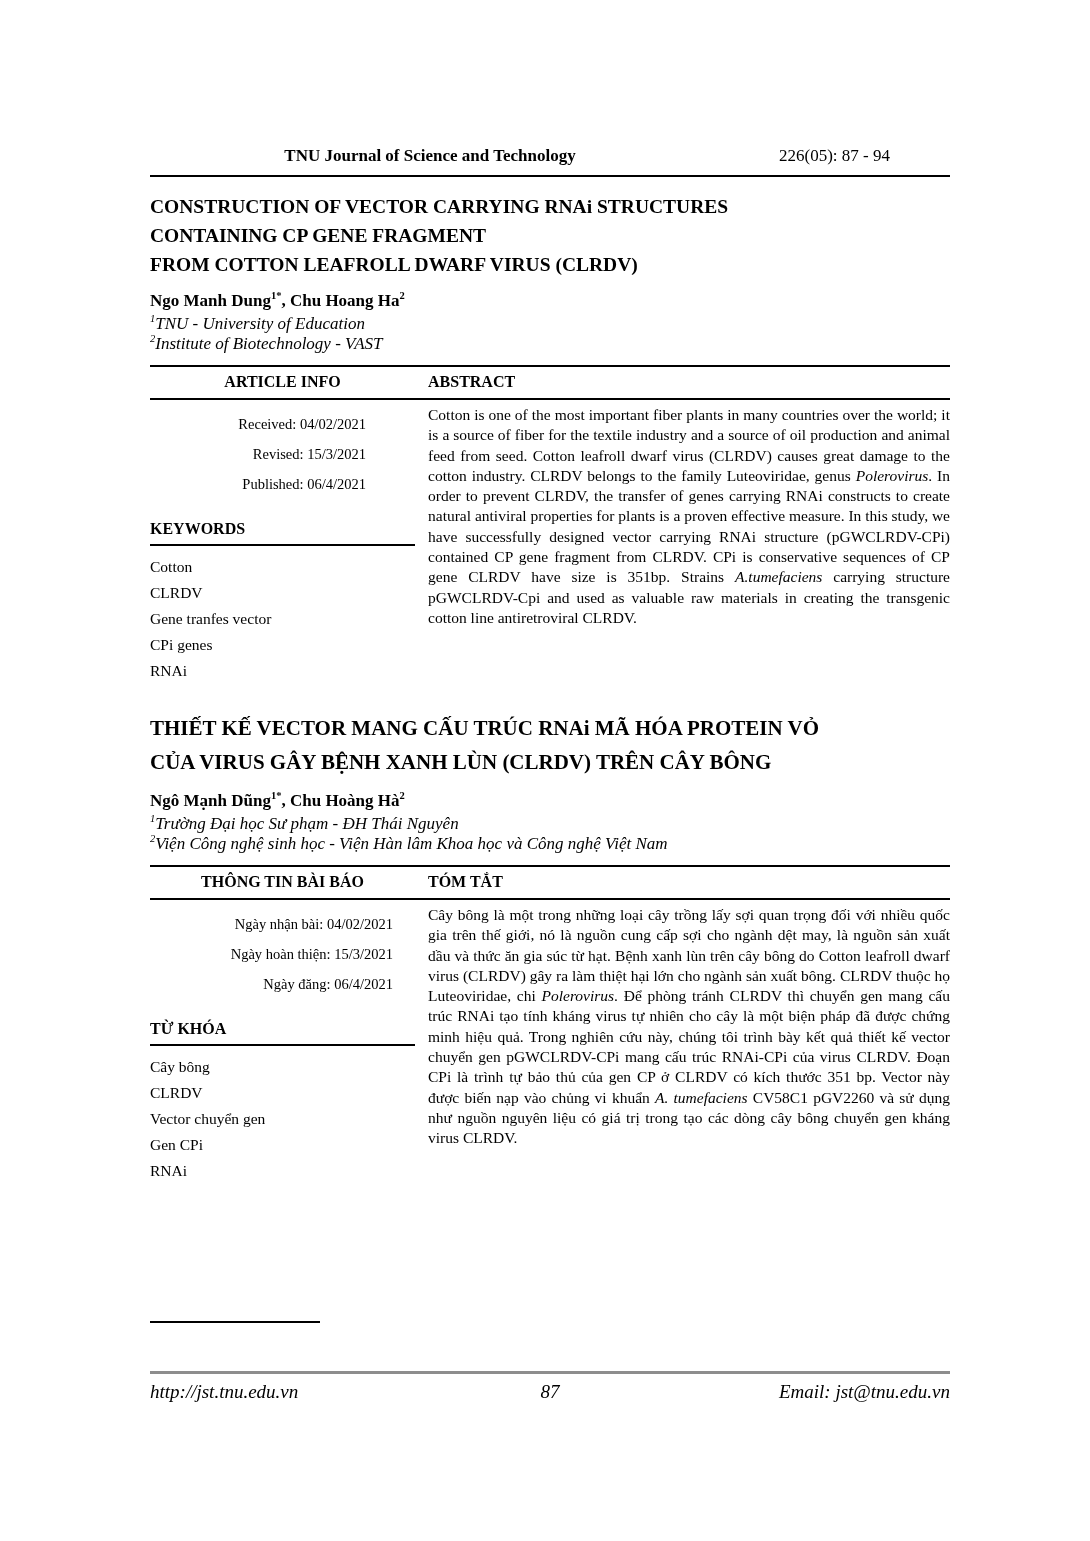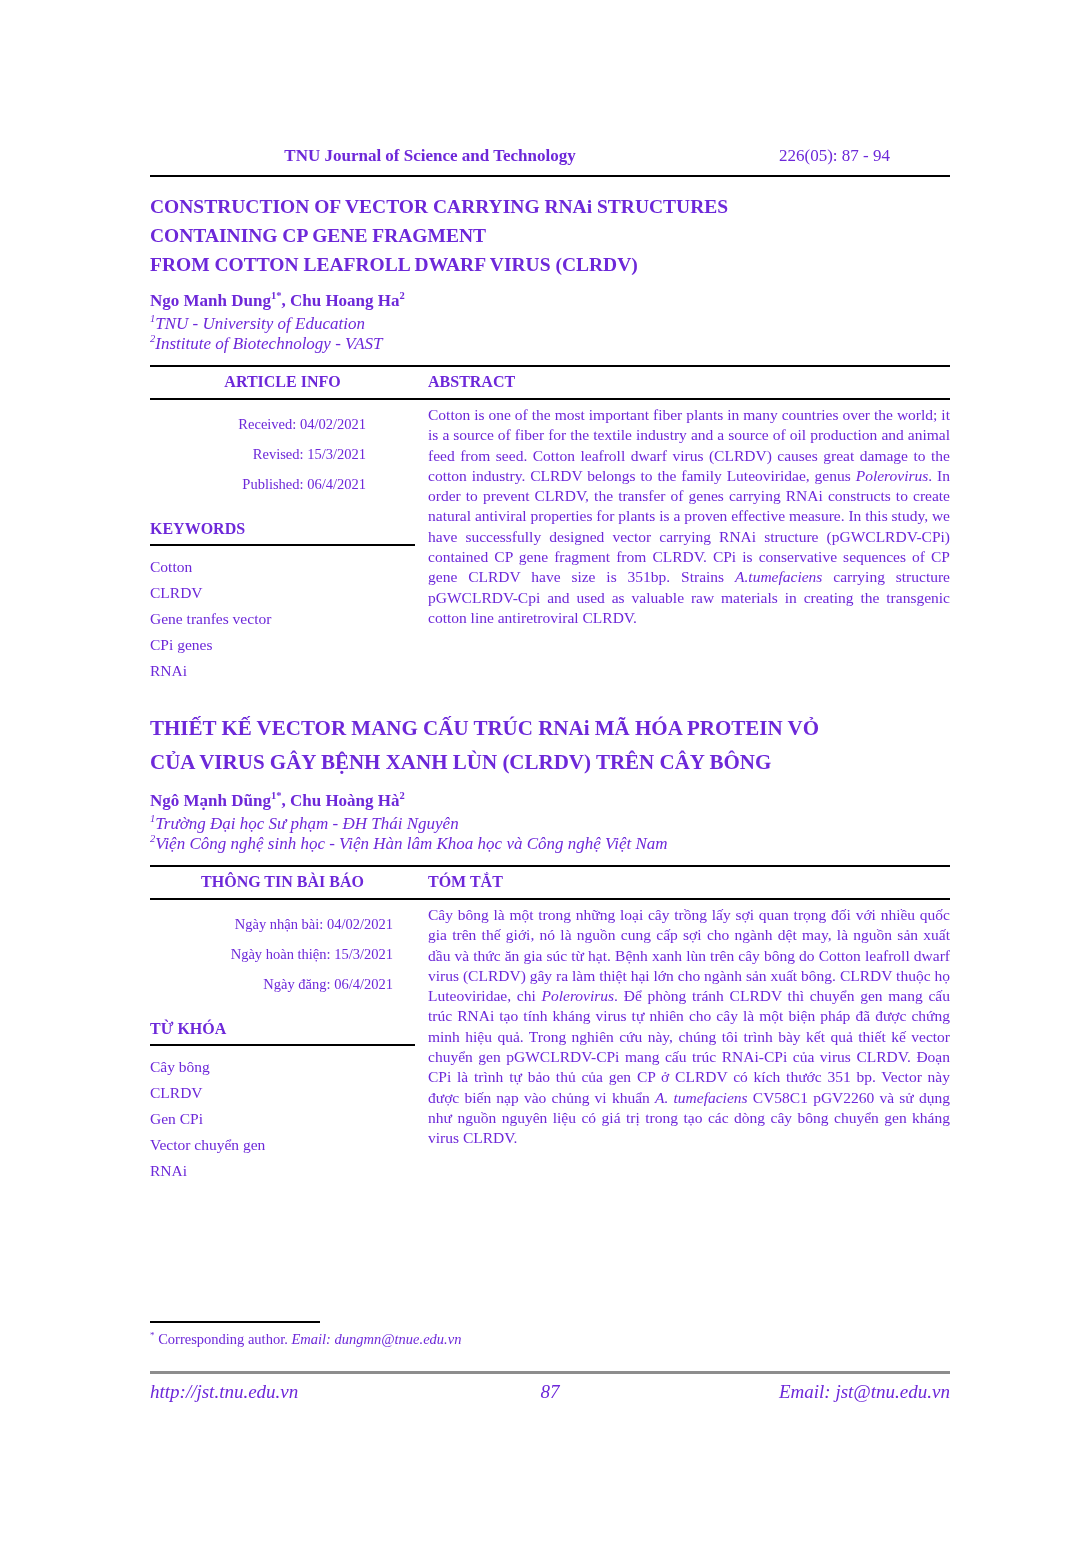--- a/index.html
+++ b/index.html
@@ -3,21 +3,21 @@
 <meta charset="utf-8">
 <style>
   * { margin: 0; padding: 0; box-sizing: border-box; }
   html, body { background: #e8e8e8; }
   .page {
     position: relative;
     width: 1090px;
     height: 1541px;
     background: #ffffff;
     font-family: "Liberation Serif", "DejaVu Serif", serif;
-    color: #6d28d9;
+    color: #000000;
     overflow: hidden;
   }
   .content {
     position: absolute;
     left: 150px;
     top: 0;
     width: 800px;
   }
   sup { font-size: 0.62em; vertical-align: super; line-height: 0; }
 
@@ -220,33 +220,32 @@
         <div class="left-cell">
           <div class="dates dates-vi">
             <div class="date-line">Ngày nhận bài: 04/02/2021</div>
             <div class="date-line">Ngày hoàn thiện: 15/3/2021</div>
             <div class="date-line">Ngày đăng: 06/4/2021</div>
           </div>
           <div class="kw-header">TỪ KHÓA</div>
           <div class="kw-list">
             <div class="kw-item">Cây bông</div>
             <div class="kw-item">CLRDV</div>
+            <div class="kw-item">Vector chuyển gen</div>
             <div class="kw-item">Gen CPi</div>
-            <div class="kw-item">Vector chuyển gen</div>
             <div class="kw-item">RNAi</div>
           </div>
         </div>
         <div class="abstract"><span>Cây bông là một trong những loại cây trồng lấy sợi quan trọng đối với nhiều quốc gia trên thế giới, nó là nguồn cung cấp sợi cho ngành dệt may, là nguồn sản xuất dầu và thức ăn gia súc từ hạt. Bệnh xanh lùn trên cây bông do Cotton leafroll dwarf virus (CLRDV) gây ra làm thiệt hại lớn cho ngành sản xuất bông. CLRDV thuộc họ Luteoviridae, chi </span><span style="font-style: italic;">Polerovirus</span><span>. Để phòng tránh CLRDV thì chuyển gen mang cấu trúc RNAi tạo tính kháng virus tự nhiên cho cây là một biện pháp đã được chứng minh hiệu quả. Trong nghiên cứu này, chúng tôi trình bày kết quả thiết kế vector chuyển gen pGWCLRDV-CPi mang cấu trúc RNAi-CPi của virus CLRDV. Đoạn CPi là trình tự bảo thủ của gen CP ở CLRDV có kích thước 351 bp. Vector này được biến nạp vào chủng vi khuẩn </span><span style="font-style: italic;">A. tumefaciens</span><span> CV58C1 pGV2260 và sử dụng như nguồn nguyên liệu có giá trị trong tạo các dòng cây bông chuyển gen kháng virus CLRDV.</span></div>
       </div>
     </div>
 
   </div>
 
   <hr class="footnote-rule">
-  <div class="footnote"><sup>*</sup><span> Corresponding author.  </span><span style="font-style: italic;">Email: dungmn@tnue.edu.vn</span></div>
 
   <hr class="footer-rule">
   <div class="footer">
     <span class="footer-url">http://jst.tnu.edu.vn</span>
     <span class="page-number">87</span>
     <span class="footer-email">Email: jst@tnu.edu.vn</span>
   </div>
 </div>
 
 </body></html>

